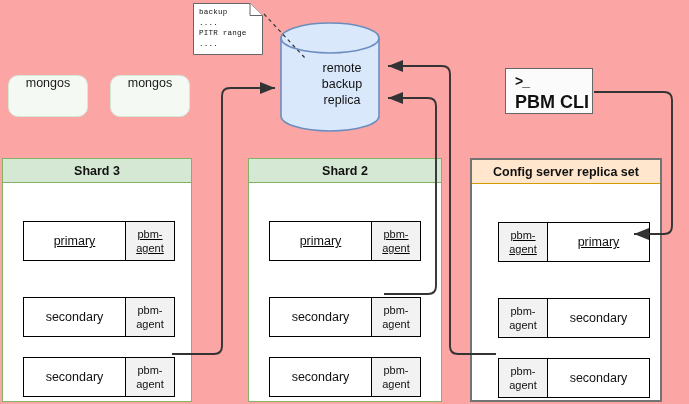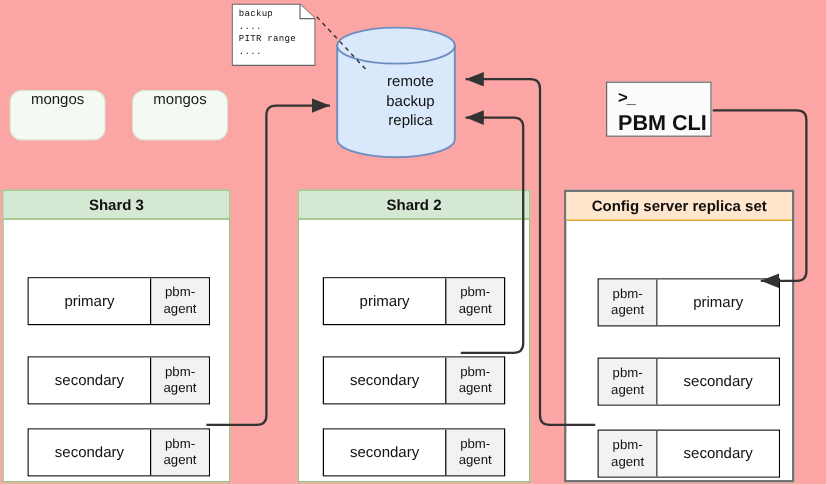--- a/index.html
+++ b/index.html
@@ -178,21 +178,21 @@
     font-size: 11px;
     line-height: 14px;
     color: #111;
     background: #f2f2f2;
   }
   .node-agent.left  { border-right: 1px solid #000; }
   .node-agent.right { border-left: 1px solid #000; }
 
   #rs-shard1 .node, #rs-shard2 .node { left: 20px; width: 152px; }
   #rs-config .node { left: 26px; width: 152px; }
-  .node.r0 { top: 48px; }
+  .node.r0 { top: 38px; text-decoration: underline; }
   .node.r1 { top: 114px; }
   .node.r2 { top: 174px; }
 </style>
 </head>
 <body>
 
 <div id="canvas">
 
   <svg id="wires" viewBox="0 0 689 404" width="689" height="404">
     <defs>

